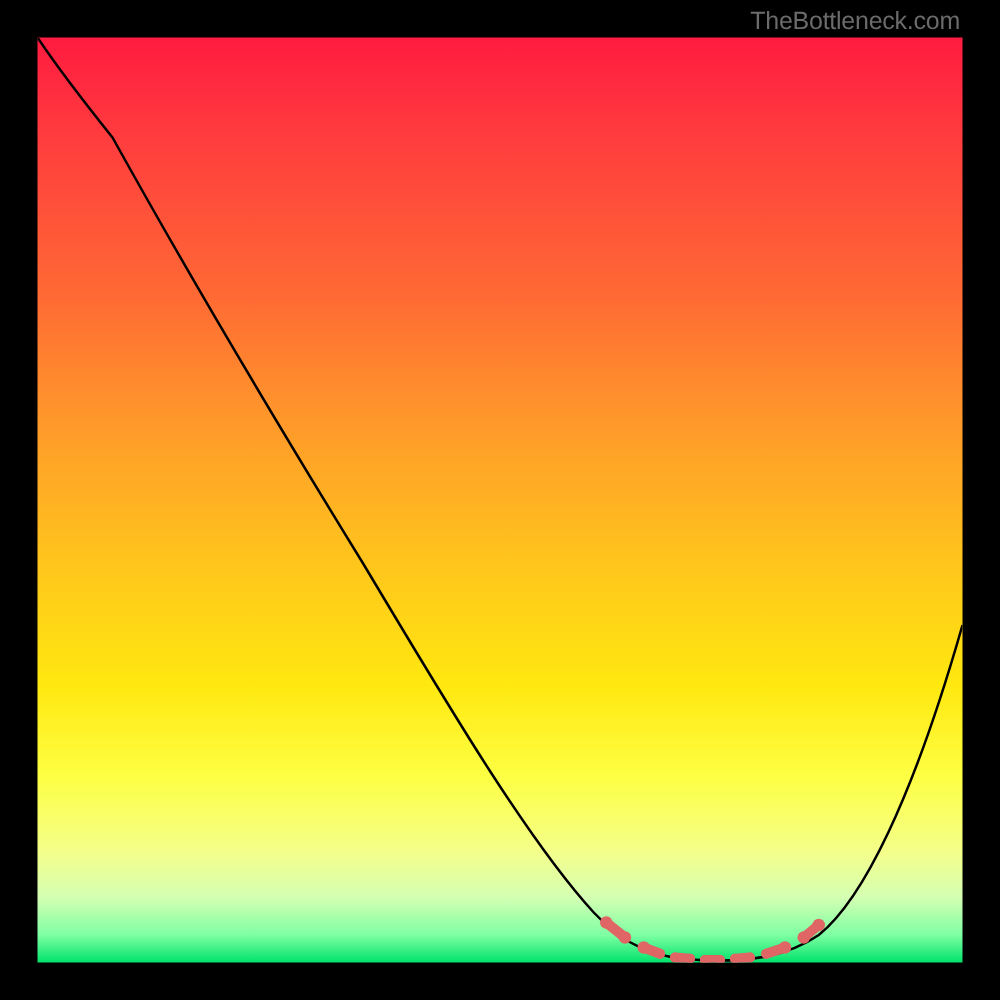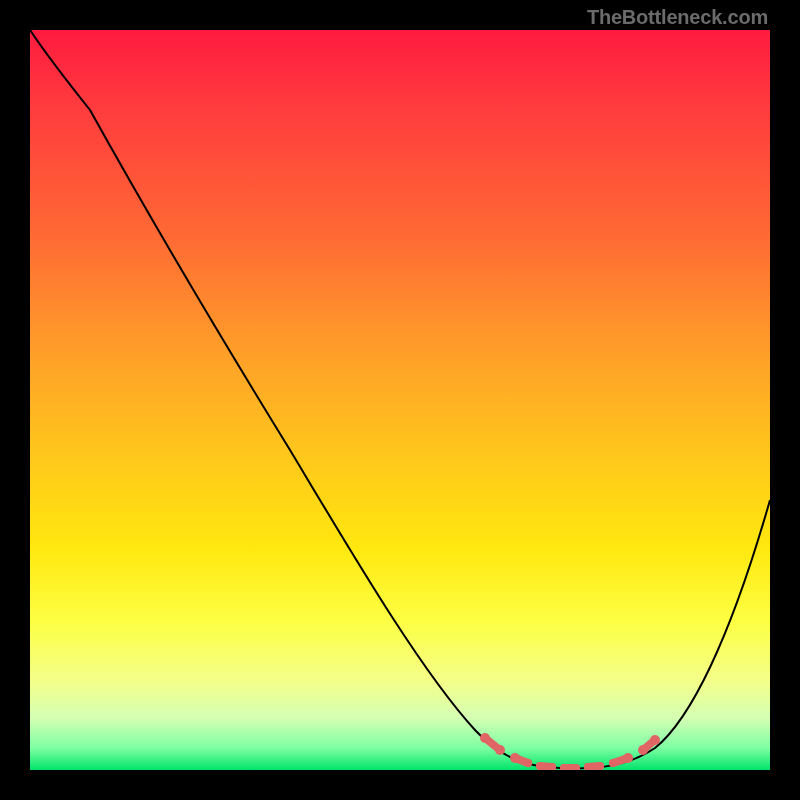--- a/index.html
+++ b/index.html
@@ -39,21 +39,21 @@
       #d4ffb3 93%,
       #7fffa3 97%,
       #00e36b 100%
     );
   }
   .attribution {
     position: absolute;
     right: 32px;
     top: 6px;
     font-size: 20px;
-    font-weight: 700;
+    font-weight: 400;
     color: #6b6b6b;
     font-family: Arial, sans-serif;
     letter-spacing: -0.2px;
   }
   svg.curve {
     position: absolute;
     left: 30px;
     top: 30px;
     width: 740px;
     height: 740px;

